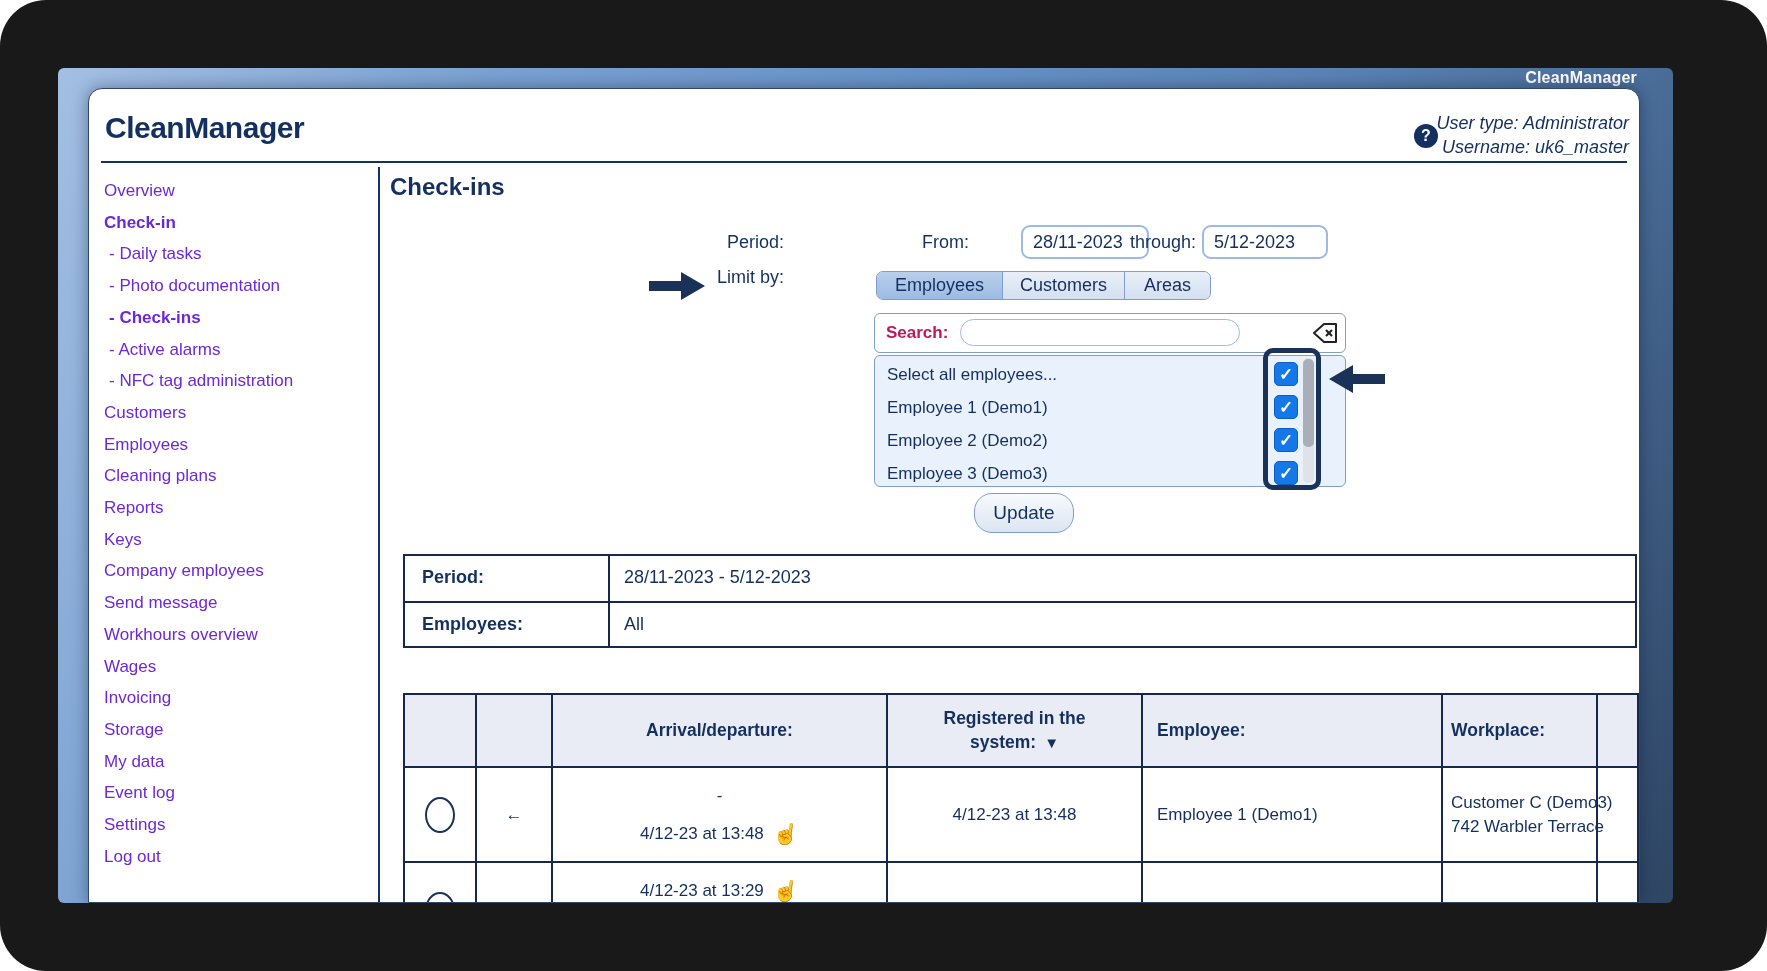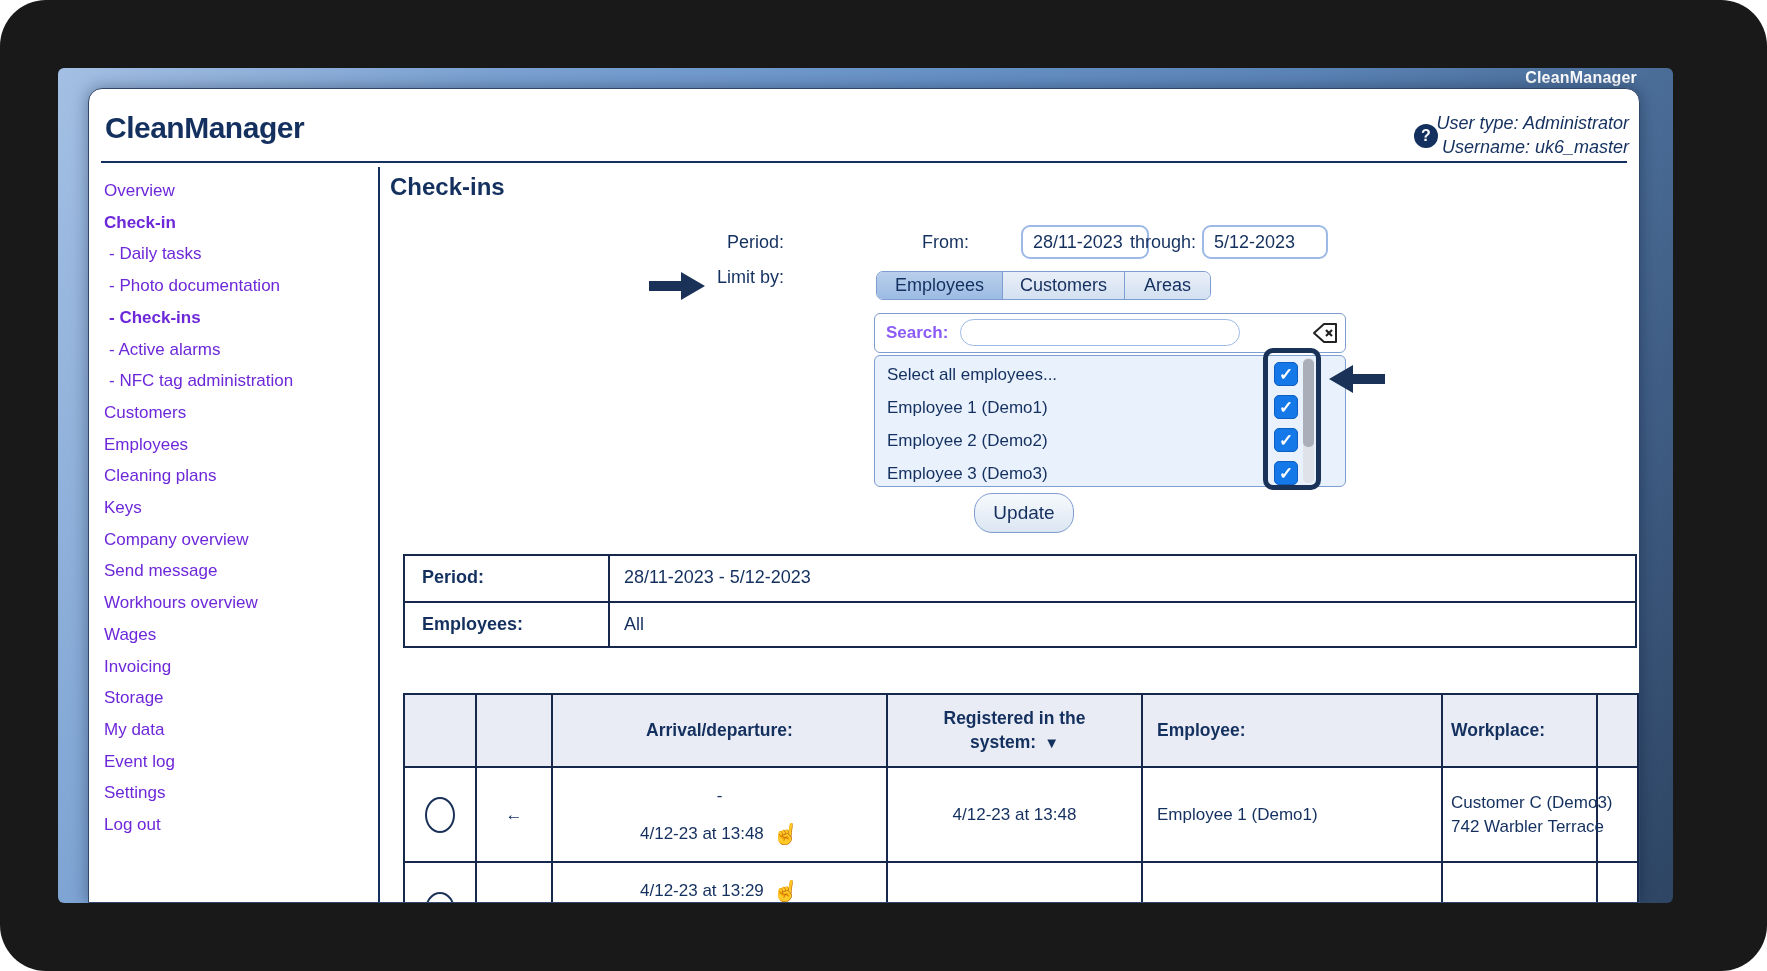--- a/index.html
+++ b/index.html
@@ -39,21 +39,21 @@
   
   #tabs{position:absolute;left:787px;top:182px;height:29px;display:flex;border:1.5px solid #7e9dd0;border-radius:7px;overflow:hidden;background:#d9e5f4;}
   .tab{font-size:18px;color:#14305f;text-align:center;line-height:26px;cursor:pointer;background:linear-gradient(#e9eff8,#d3e0f1);}
   .tab + .tab{border-left:1.5px solid #7e9dd0;}
   .tab.selected{background:linear-gradient(#b9cfec,#9cbbe3);}
   #tab-employees{width:125px;}
   #tab-customers{width:122px;}
   #tab-areas{width:86px;}
   
   #search-panel{position:absolute;left:785px;top:224px;width:472px;height:40px;background:#fff;border:1.5px solid #7e9dd0;border-radius:6px;}
-  #search-label{position:absolute;left:11px;top:0;line-height:37px;font-size:17px;font-weight:bold;color:#8b5cf6;}
+  #search-label{position:absolute;left:11px;top:0;line-height:37px;font-size:17px;font-weight:bold;color:#be185d;}
   #search-input{position:absolute;left:85px;top:5px;width:280px;height:27px;border:1.5px solid #9db9e6;border-radius:14px;
     font-size:16px;color:#14305f;padding:0 12px;outline:none;background:#fff;}
   #clear-icon{position:absolute;right:6px;top:7px;cursor:pointer;}
   
   #emp-list{position:absolute;left:785px;top:266px;width:472px;height:132px;background:#e9f1fc;border:1.5px solid #7e9dd0;border-radius:6px;overflow:hidden;}
   .emp-row{position:absolute;left:0;width:100%;height:33px;cursor:pointer;}
   .emp-label{position:absolute;left:12px;top:0;line-height:33px;font-size:17px;color:#14305f;white-space:nowrap;}
   .emp-check{position:absolute;left:399px;top:4px;width:24px;height:24px;background:#1478e8;border:1px solid #0f5fc0;border-radius:5px;
     color:#fff;font-size:17px;font-weight:bold;text-align:center;line-height:23px;cursor:pointer;}
   #emp-scrollbar{position:absolute;left:428px;top:2px;width:11px;height:125px;background:#dfe2e8;border-radius:5px;}
@@ -110,22 +110,23 @@
         <div class="side-item">Overview</div>
         <div class="side-item bold">Check-in</div>
         <div class="side-item sub">- Daily tasks</div>
         <div class="side-item sub">- Photo documentation</div>
         <div class="side-item sub bold">- Check-ins</div>
         <div class="side-item sub">- Active alarms</div>
         <div class="side-item sub">- NFC tag administration</div>
         <div class="side-item">Customers</div>
         <div class="side-item">Employees</div>
         <div class="side-item">Cleaning plans</div>
+        <div class="side-item">Reports</div>
         <div class="side-item">Keys</div>
-        <div class="side-item">Company overview</div>
+        <div class="side-item">Company employees</div>
         <div class="side-item">Send message</div>
         <div class="side-item">Workhours overview</div>
         <div class="side-item">Wages</div>
         <div class="side-item">Invoicing</div>
         <div class="side-item">Storage</div>
         <div class="side-item">My data</div>
         <div class="side-item">Event log</div>
         <div class="side-item">Settings</div>
         <div class="side-item">Log out</div>
       </div>

